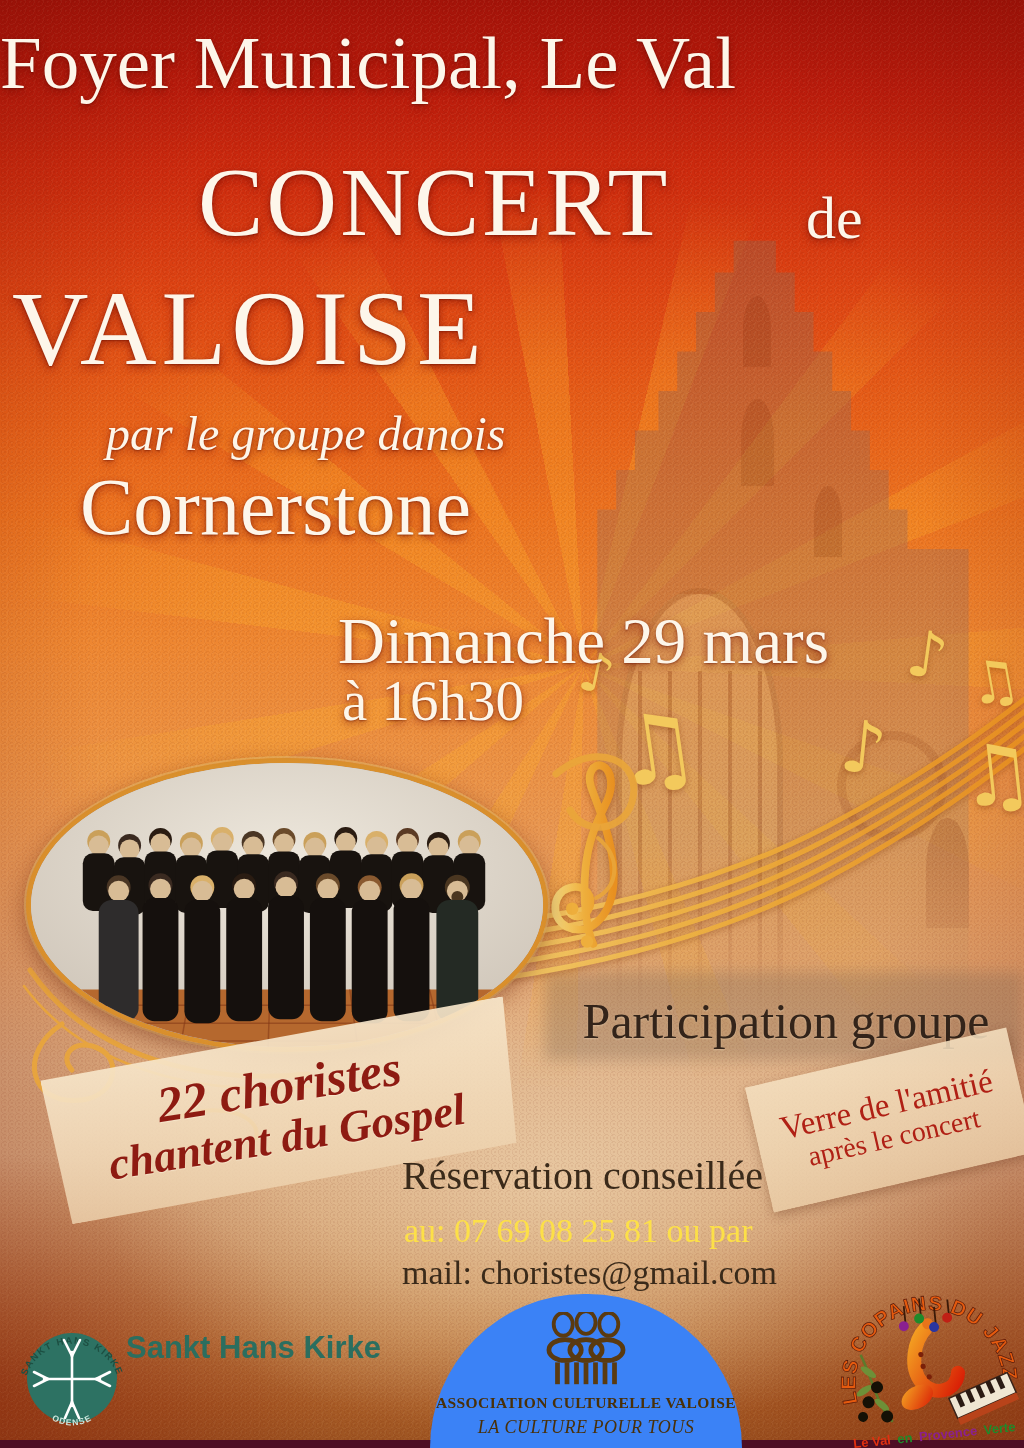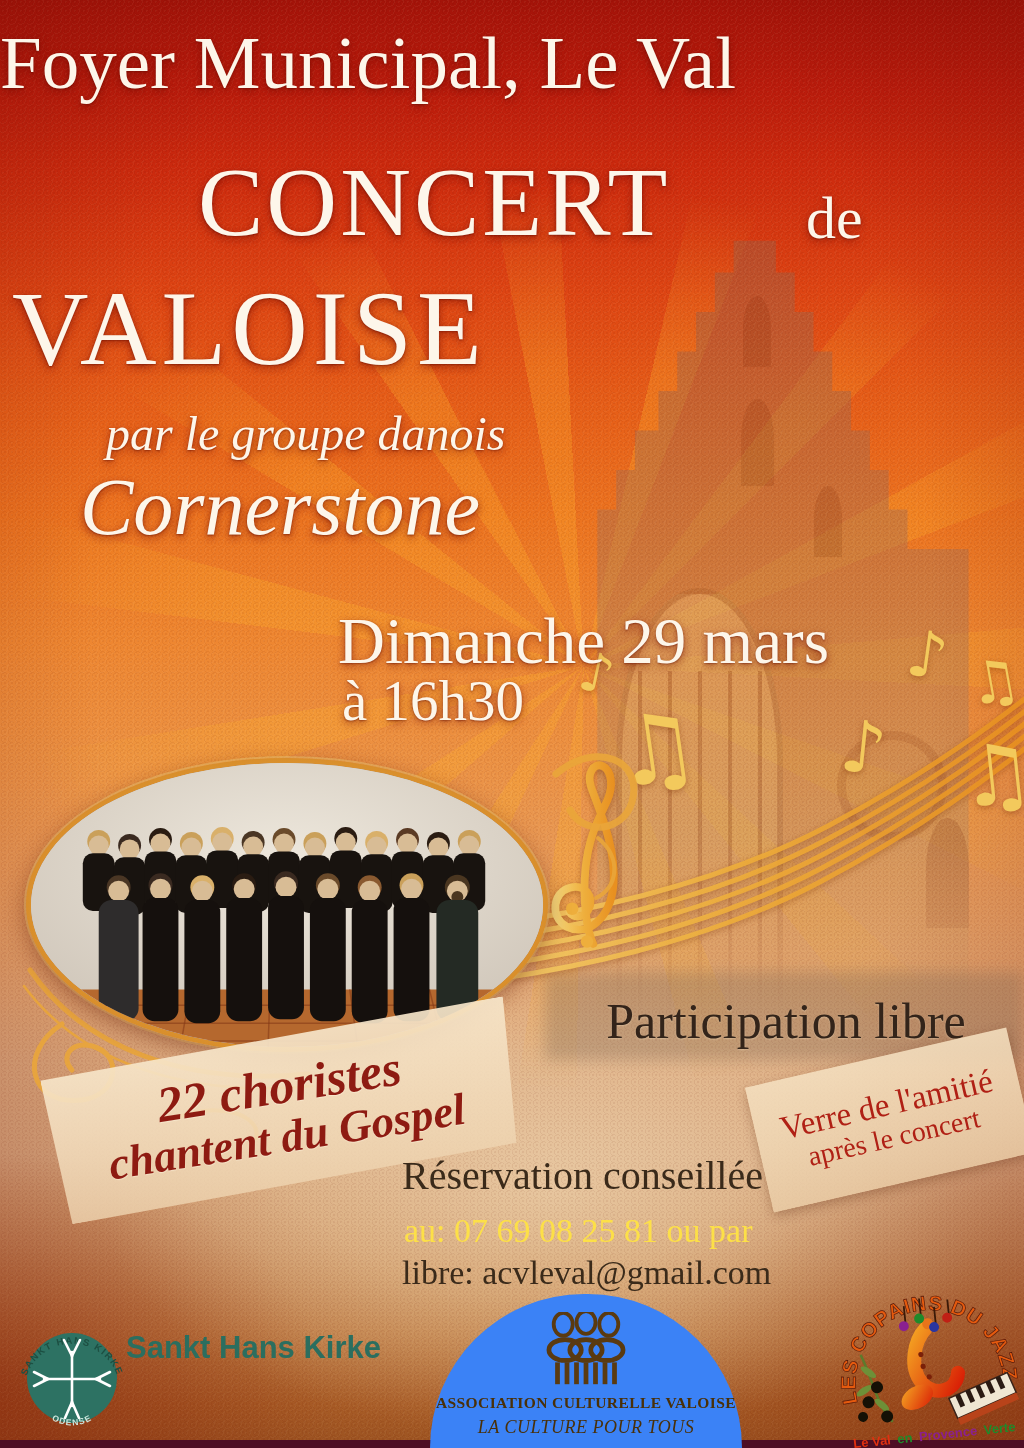--- a/index.html
+++ b/index.html
@@ -73,21 +73,21 @@
   .band{position:absolute;left:545px;top:972px;width:479px;height:88px;z-index:4;
     background:rgba(118,100,84,.30);filter:blur(7px);}
   
   .t{position:absolute;color:#fdf6ea;z-index:6;white-space:nowrap;
      text-shadow:0 3px 9px rgba(116,10,0,.6),0 1px 2px rgba(90,10,0,.5);}
   .venue{left:0;right:0;top:20px;text-align:left;font-size:75px;}
   .concert{left:198px;top:146px;font-size:98px;letter-spacing:3px;}
   .de{left:806px;top:184px;font-size:60px;}
   .chorale{left:12px;top:268px;font-size:106px;letter-spacing:5px;}
   .groupe{left:106px;top:406px;font-size:48px;font-style:italic;}
-  .cornerstone{left:80px;top:462px;font-size:80px;font-style:italic;}
+  .cornerstone{left:80px;top:462px;font-size:80px;}
   .dimanche{left:338px;top:604px;font-size:65px;}
   .heure{left:342px;top:668px;font-size:57px;}
   .participation{left:556px;top:992px;width:460px;text-align:center;font-size:50px;
      color:#33241a;text-shadow:0 1px 2px rgba(255,240,210,.35);}
   .resa1{left:402px;top:1152px;font-size:40px;color:#3a2a1a;text-shadow:none;text-align:right;}
   .resa2{left:404px;top:1212px;font-size:34px;color:#fde047;text-shadow:none;}
   .resa3{left:402px;top:1254px;font-size:34px;color:#3a2a1a;text-shadow:none;}
   
   .banner22{
     position:absolute;left:48px;top:1032px;width:470px;height:158px;z-index:6;
@@ -358,35 +358,35 @@
   </div>
 
   <div class="t venue">Foyer Municipal, Le Val</div>
   <div class="t concert">CONCERT</div>
   <div class="t de">de</div>
   <div class="t chorale">VALOISE</div>
   <div class="t groupe">par le groupe danois</div>
   <div class="t cornerstone">Cornerstone</div>
   <div class="t dimanche">Dimanche 29 mars</div>
   <div class="t heure">à 16h30</div>
-  <div class="t participation">Participation libre</div>
+  <div class="t participation">Participation groupe</div>
 
   <div class="banner22">
     <div class="l1">22 choristes</div>
     <div class="l2">chantent du Gospel</div>
   </div>
 
   <div class="bannerVerre">
     <div class="l1">Verre de l'amitié</div>
     <div class="l2">après le concert</div>
   </div>
 
   <div class="t resa1">Réservation conseillée</div>
   <div class="t resa2">au: 07 69 08 25 81  ou par</div>
-  <div class="t resa3">libre: acvleval@gmail.com</div>
+  <div class="t resa3">mail: choristes@gmail.com</div>
 
   <div class="bottomStrip"></div>
 
   <svg class="sanktLogo" viewBox="0 0 132 142">
     <defs>
       <path id="sanktTopArc" d="M 17 76 A 48 48 0 0 1 111 76"></path>
       <path id="sanktBottomArc" d="M 35 106 A 38 38 0 0 0 93 106"></path>
     </defs>
     <circle cx="64" cy="72" r="45" fill="#2d7263"></circle>
     <text font-family="'Liberation Sans',sans-serif" font-size="9.5" font-weight="bold" fill="#1d4f42" letter-spacing="1.5">

